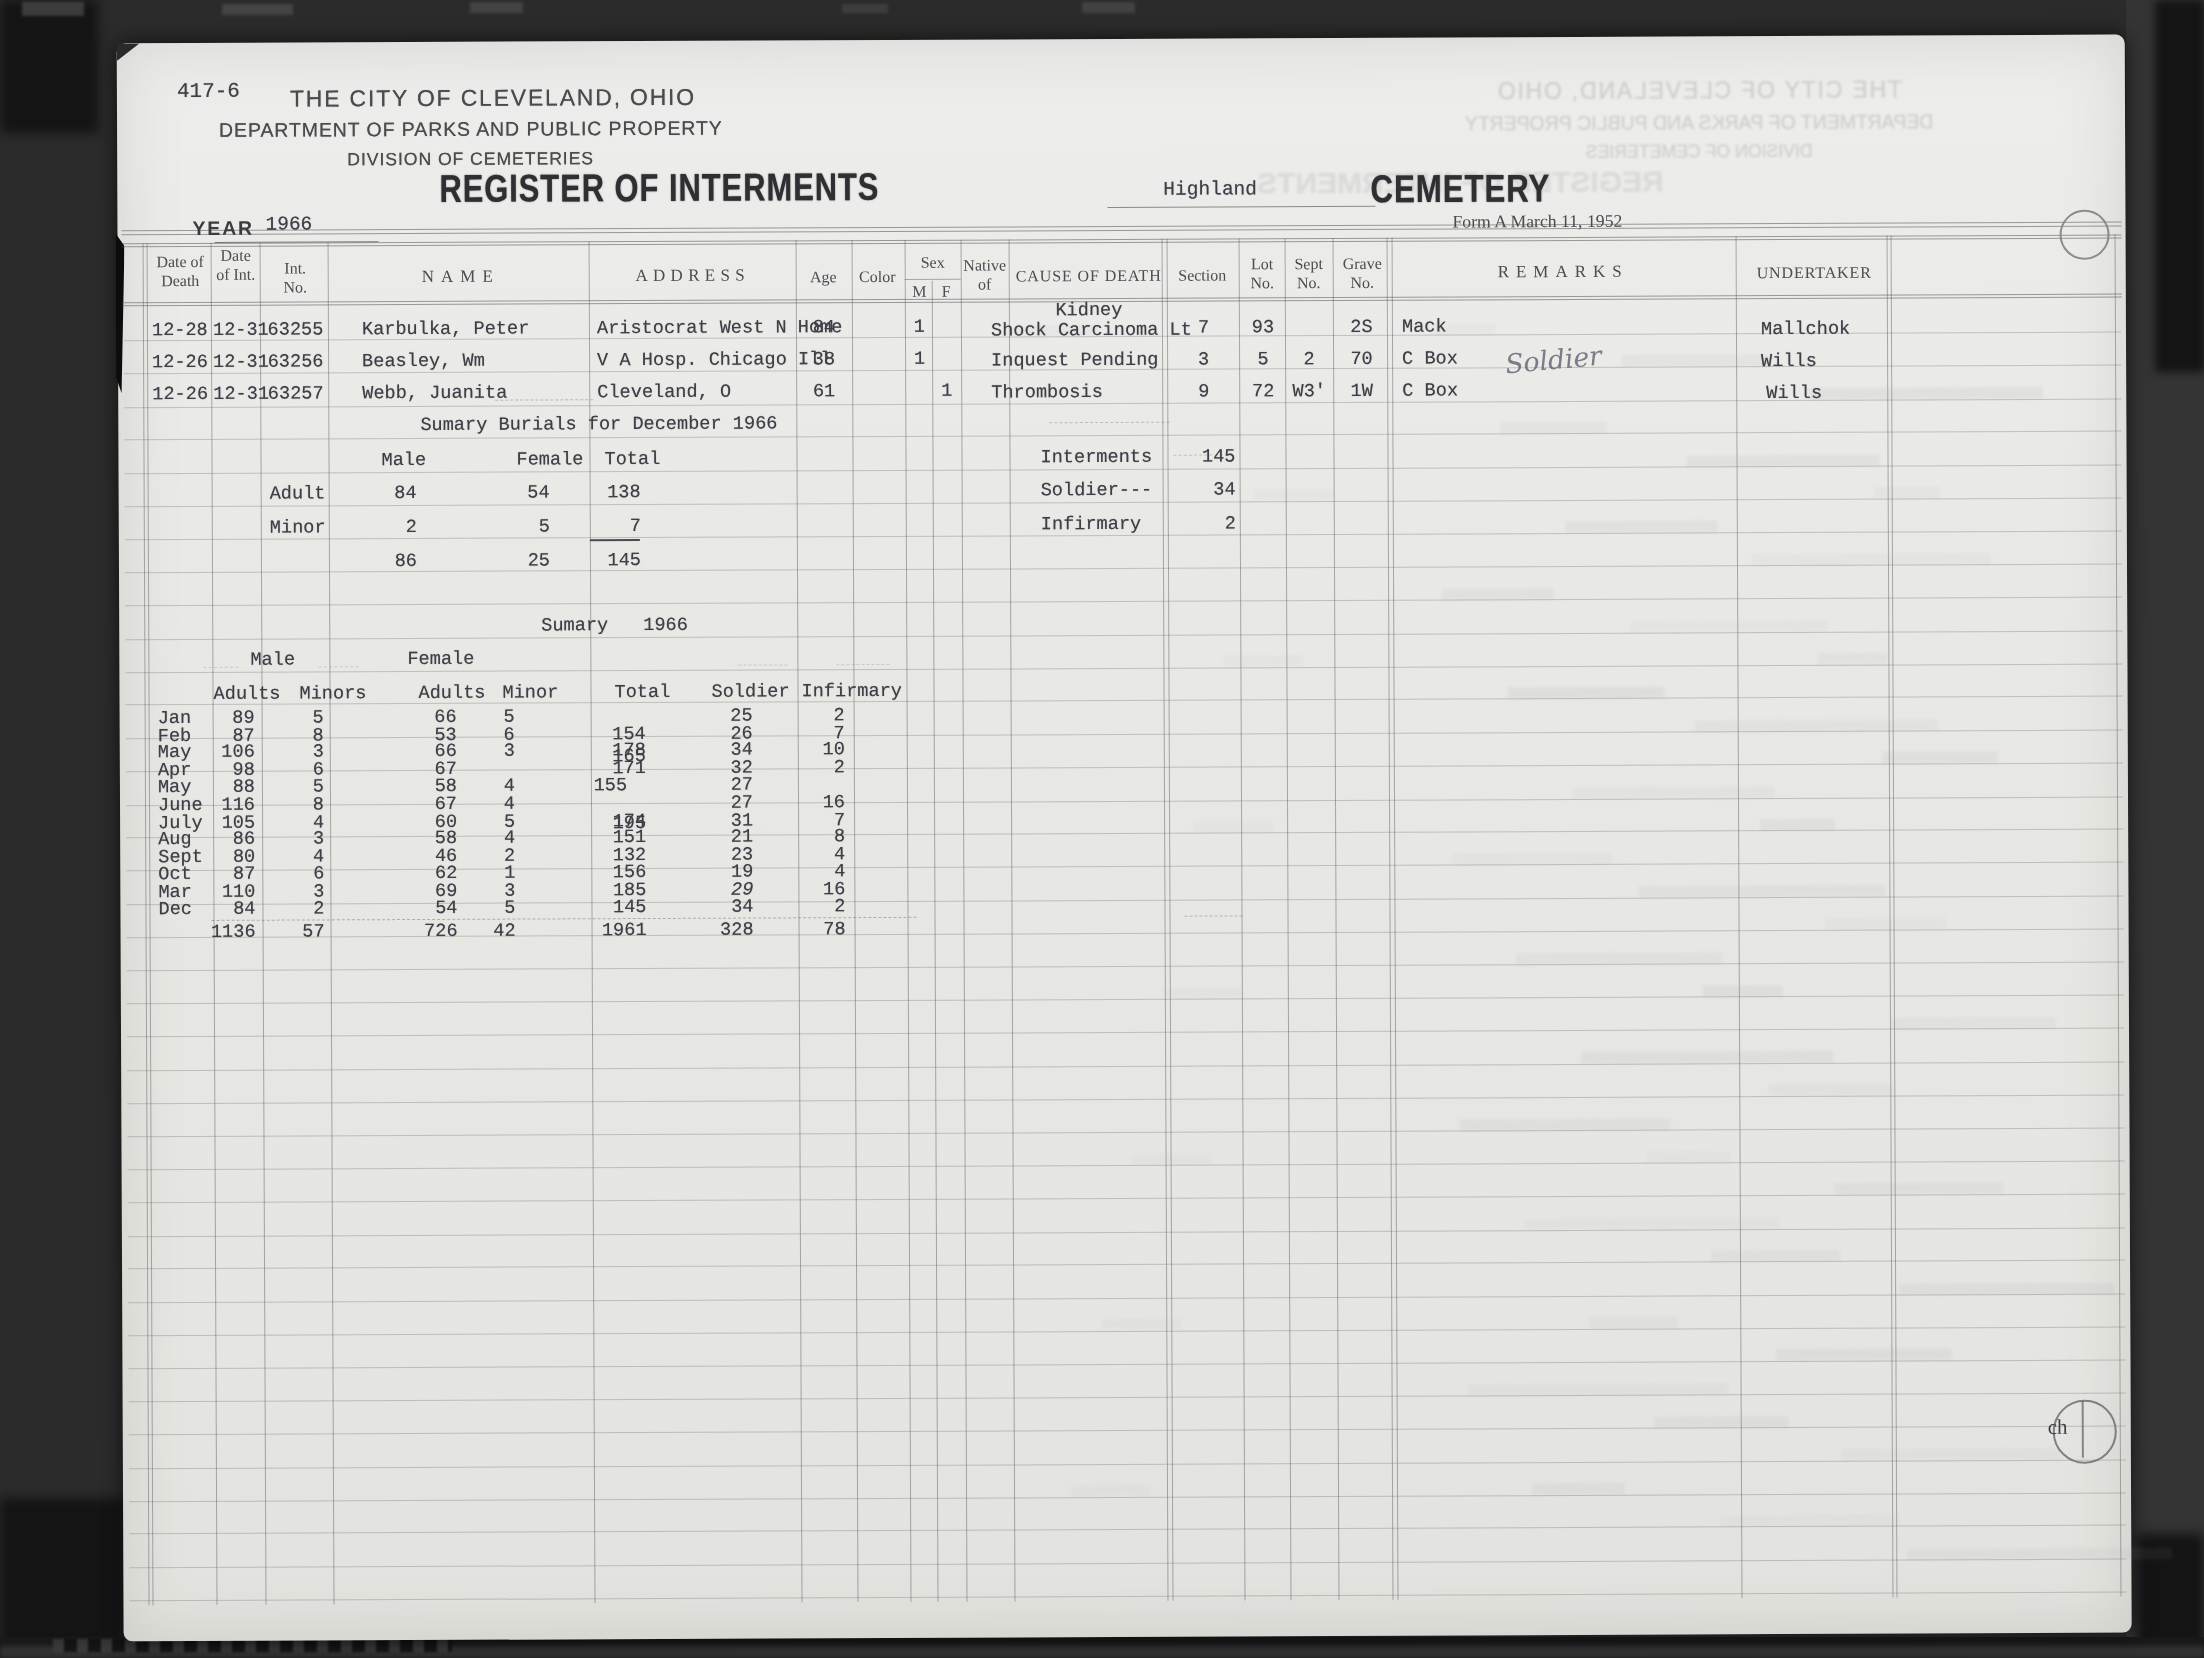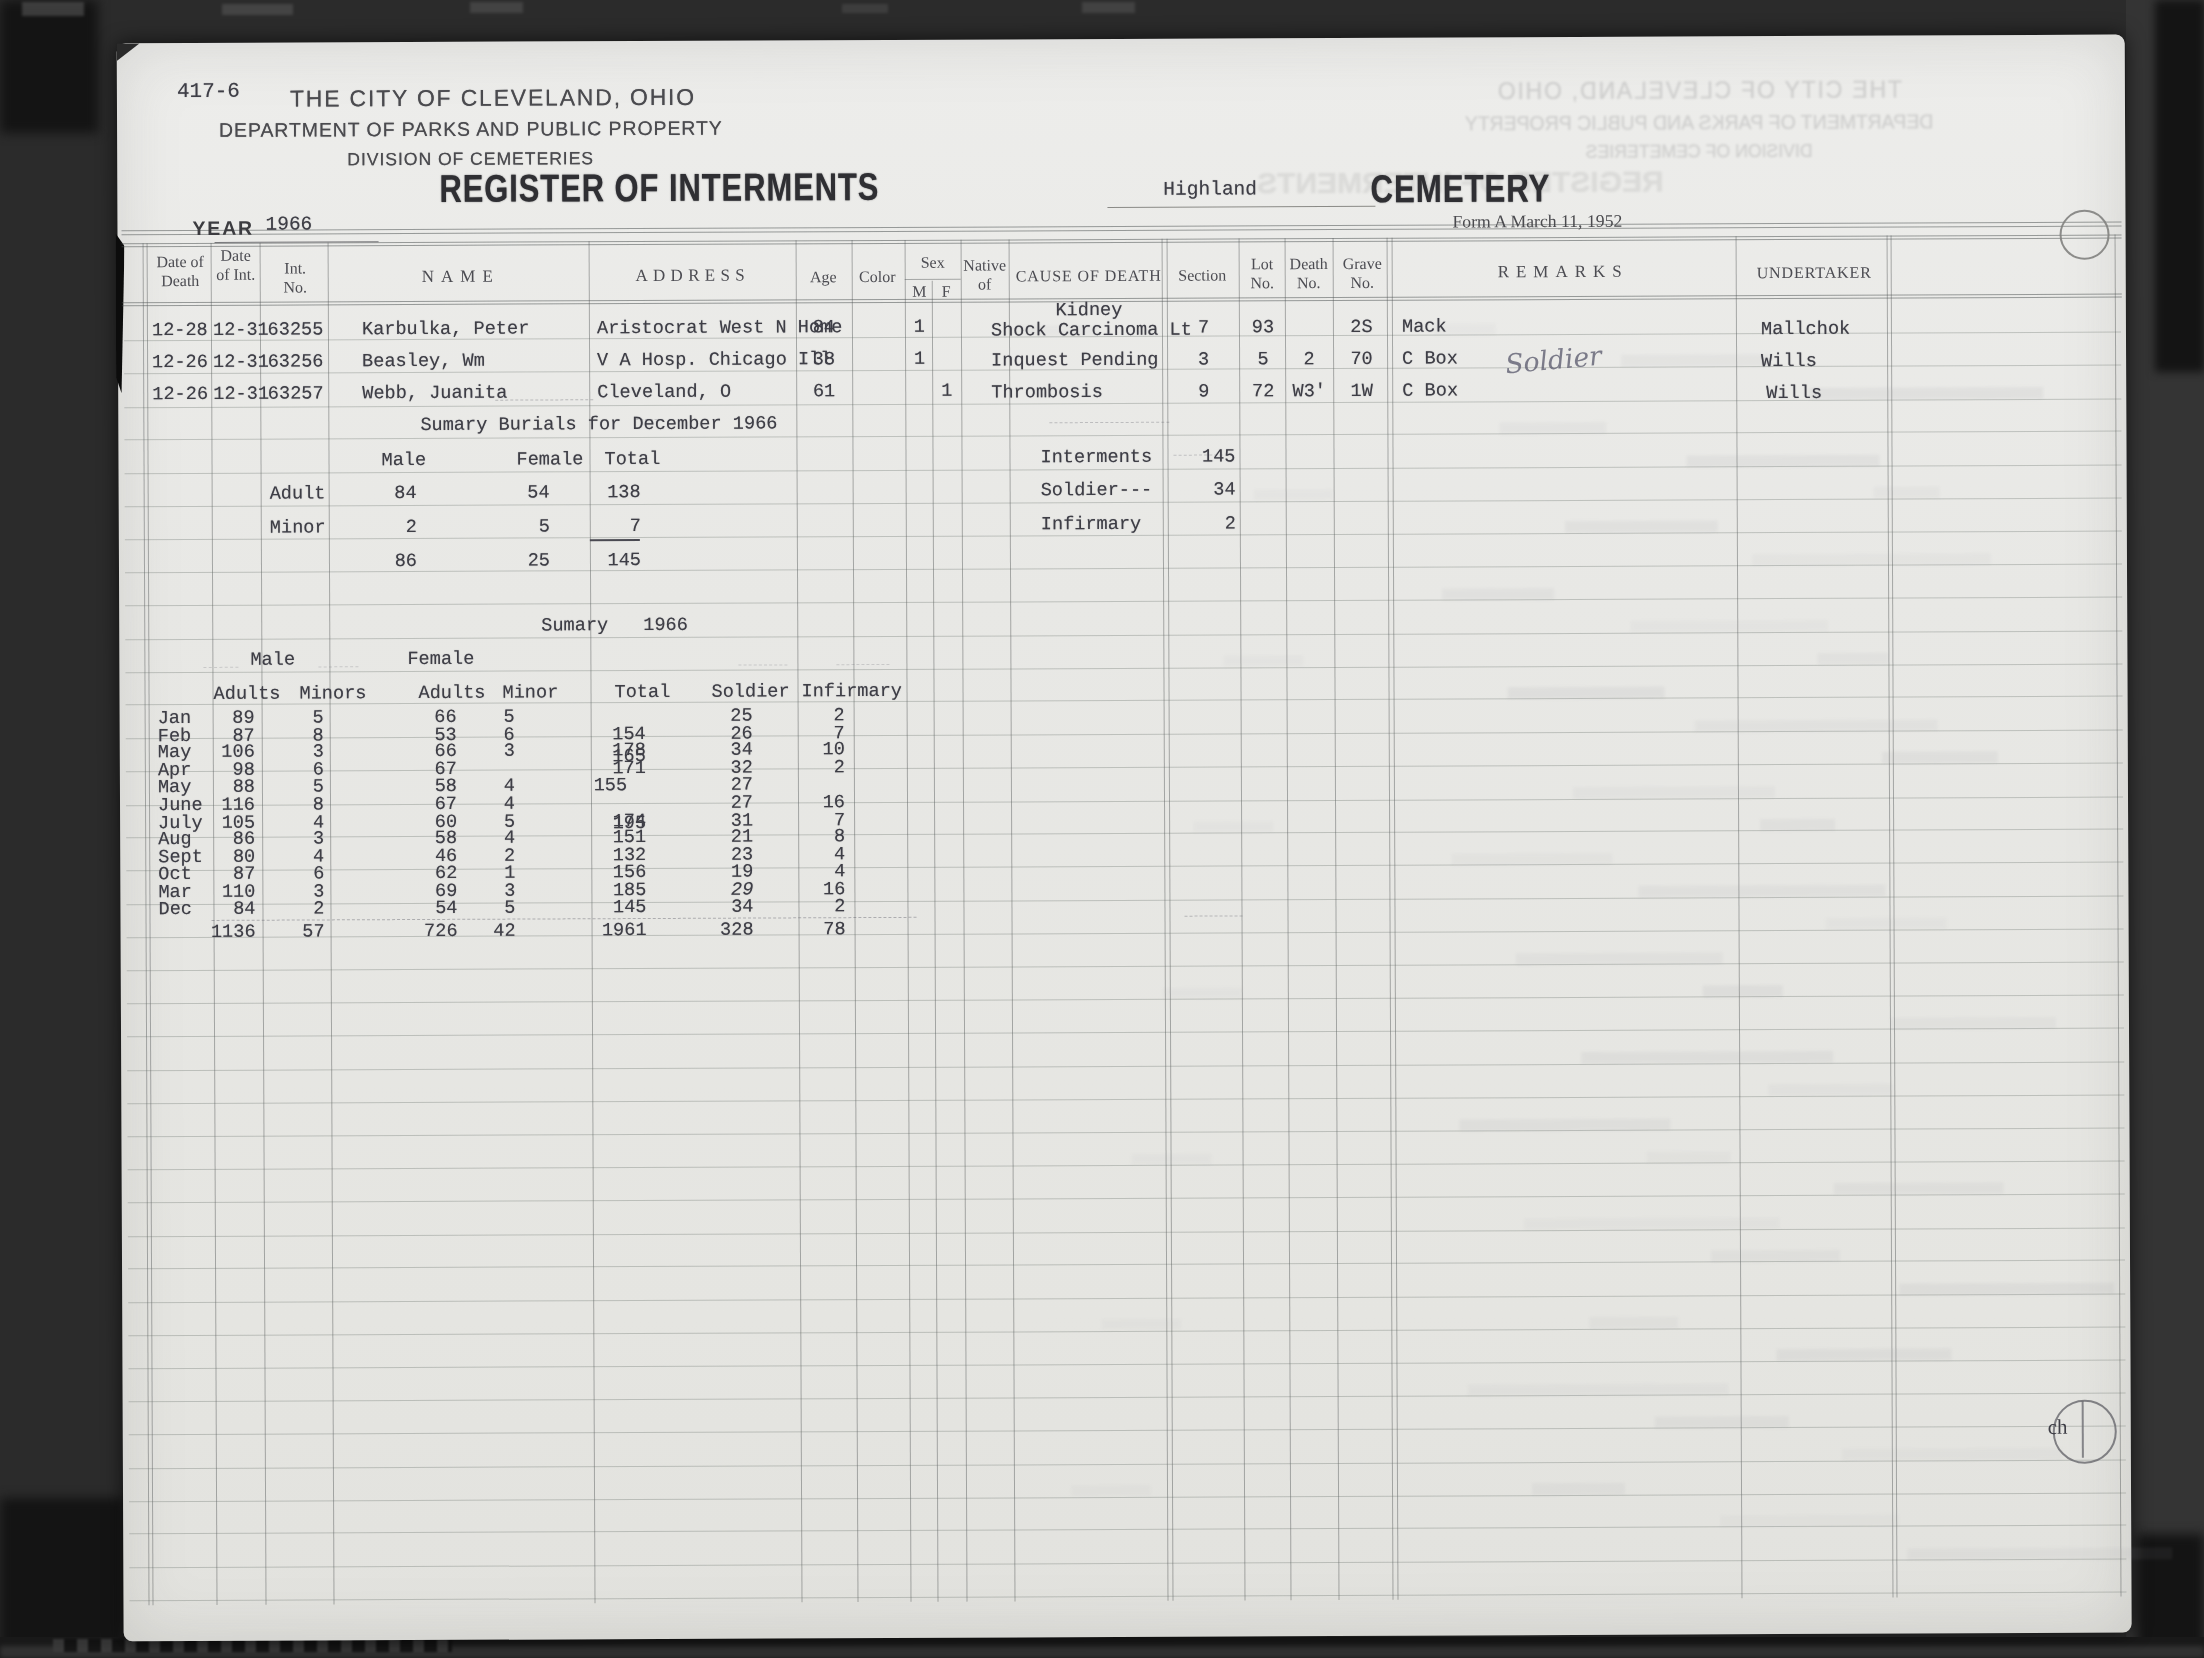--- a/index.html
+++ b/index.html
@@ -202,21 +202,21 @@
     <div class="abs hc" style="left:594px;top:264px;width:202px;font-size:17px;letter-spacing:5.3px;">ADDRESS</div>
     <div class="abs hc" style="left:799px;top:266px;width:53px;">Age</div>
     <div class="abs hc" style="left:853px;top:266px;width:53px;">Color</div>
     <div class="abs hc" style="left:907px;top:252px;width:56px;">Sex</div>
     <div class="abs hc" style="left:910px;top:281px;width:23px;">M</div>
     <div class="abs hc" style="left:936px;top:281px;width:25px;">F</div>
     <div class="abs hc" style="left:965px;top:255px;width:44px;">Native of</div>
     <div class="abs hc" style="left:1013px;top:266px;width:156px;letter-spacing:0.9px;">CAUSE OF DEATH</div>
     <div class="abs hc" style="left:1170px;top:266px;width:69px;">Section</div>
     <div class="abs hc" style="left:1243px;top:255px;width:43px;">Lot No.</div>
-    <div class="abs hc" style="left:1289px;top:255px;width:44px;">Death No.</div>
+    <div class="abs hc" style="left:1289px;top:255px;width:44px;">Sept No.</div>
     <div class="abs hc" style="left:1337px;top:255px;width:55px;">Grave No.</div>
     <div class="abs hc" style="left:1419px;top:264px;width:293px;font-size:17px;letter-spacing:7px;">REMARKS</div>
     <div class="abs hc" style="left:1742px;top:266px;width:149px;letter-spacing:0.9px;">UNDERTAKER</div>
 
     <div class="abs t center" style="left:154px;top:317px;width:55px;">12-28</div>
     <div class="abs t center" style="left:215px;top:317px;width:50px;">12-31</div>
     <div class="abs t center" style="left:264px;top:317px;width:67px;">63255</div>
     <div class="abs t" style="left:364px;top:317px;">Karbulka, Peter</div>
     <div class="abs t" style="left:599px;top:317px;">Aristocrat West N Home</div>
     <div class="abs t right" style="left:789px;top:317px;width:48px;">84</div>

